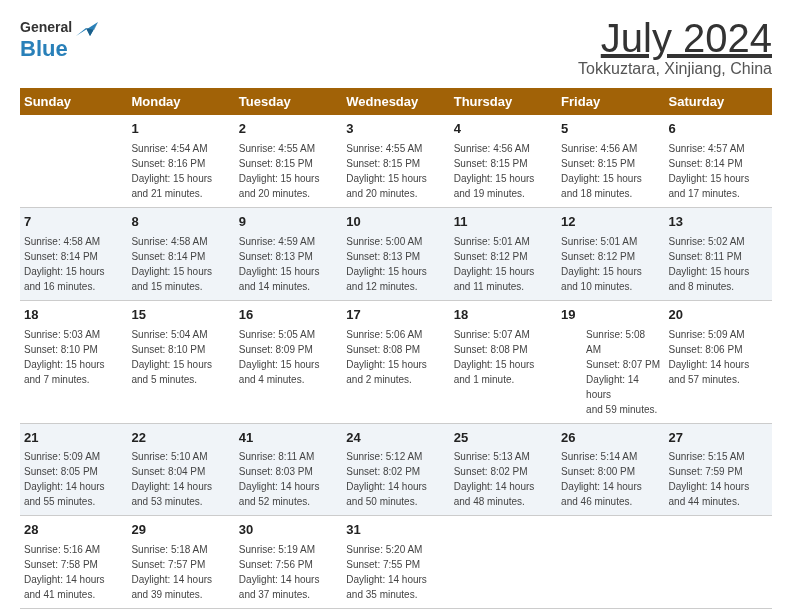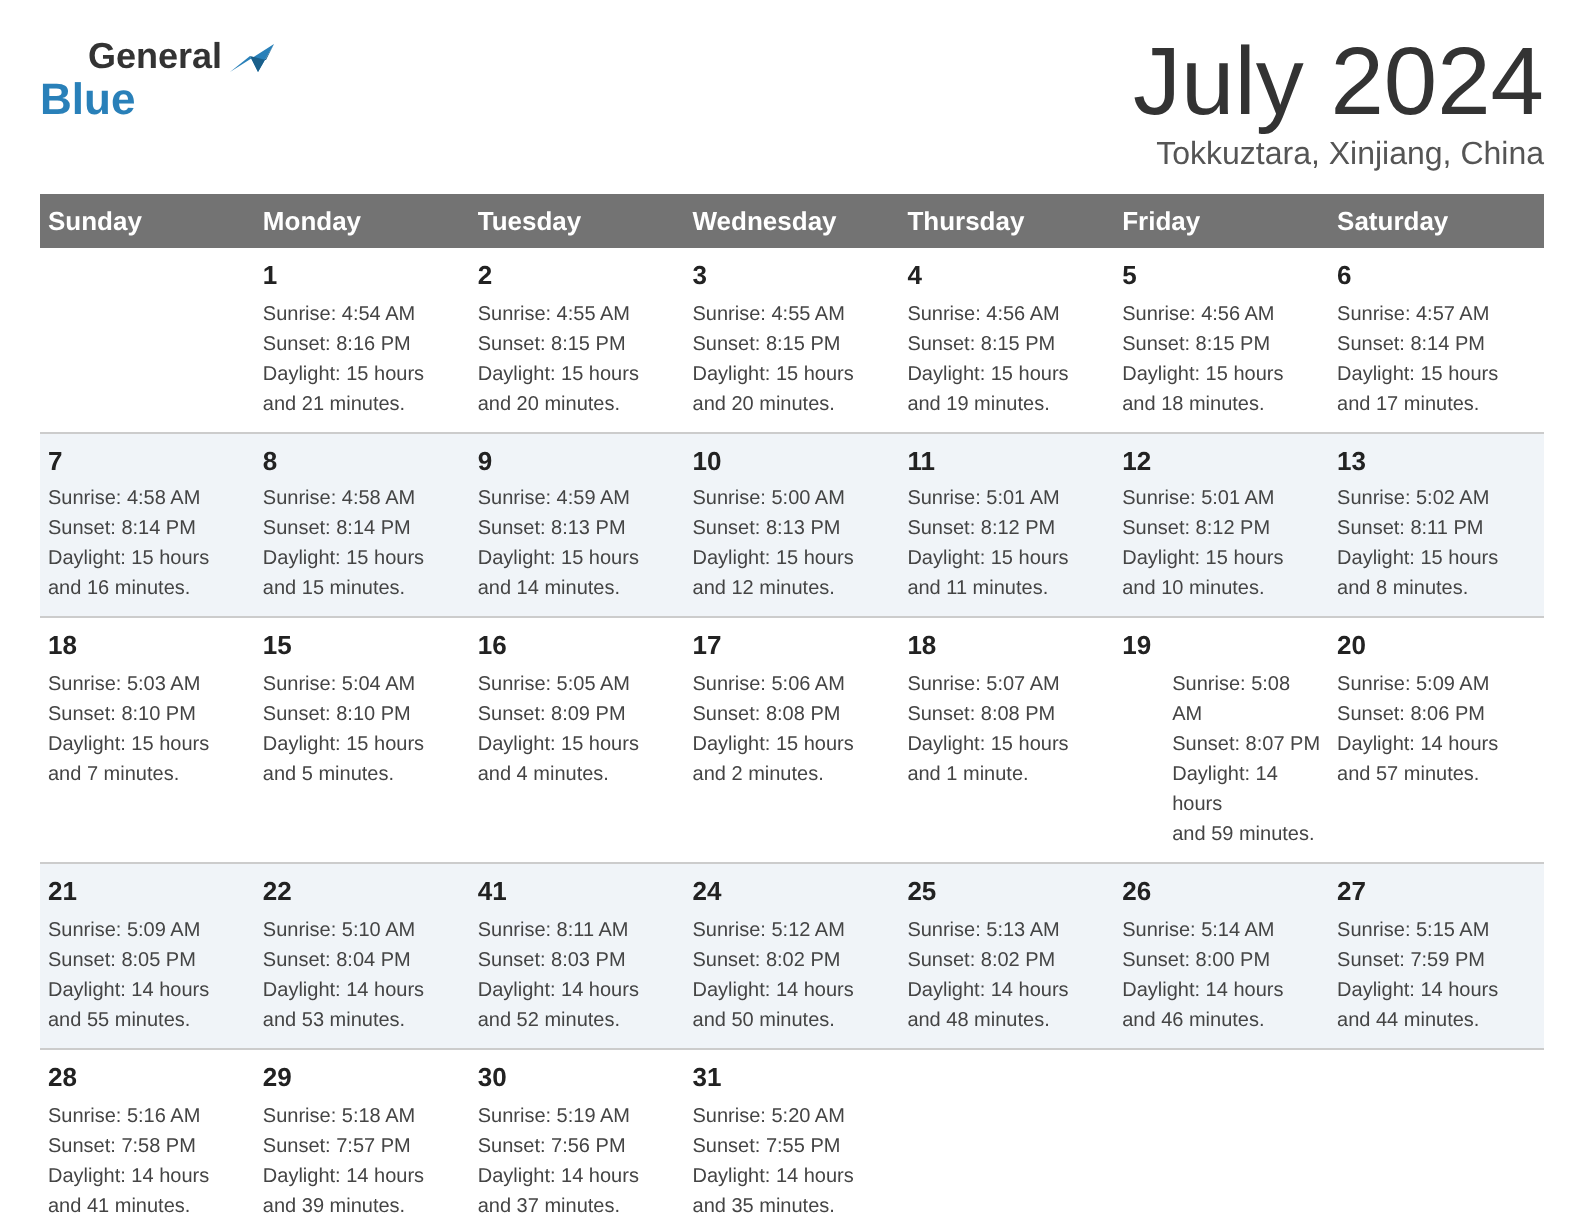--- a/index.html
+++ b/index.html
@@ -21,36 +21,37 @@
     }
     .logo {
       display: flex;
       flex-direction: column;
       align-items: flex-start;
     }
     .title-block {
       text-align: right;
     }
     .month-title {
-      font-size: 48px;
+      font-size: 40px;
       color: #333;
       font-weight: normal;
       line-height: 1.1;
+      text-decoration: underline;
     }
     .location-title {
       font-size: 16px;
       color: #555;
     }
     table {
       width: 100%;
       border-collapse: collapse;
       font-size: 11px;
     }
     thead tr th {
-      background-color: #737373;
+      background-color: #a16207;
       color: #fff;
       padding: 6px 4px;
       text-align: left;
       font-size: 13px;
       font-weight: bold;
     }
     tbody tr {
       border-bottom: 1px solid #ccc;
     }
     tbody tr:nth-child(odd) {
@@ -80,21 +81,21 @@
       line-height: 1.5;
     }
   </style>
 </head>
 <body>
 
 <div class="page">
   <div class="header">
     <div class="logo">
       <div style="display:flex;align-items:center;gap:0;">
-        <div style="font-size:18px;font-weight:bold;color:#333;line-height:1.1;margin-left:24px;">
+        <div style="font-size:14px;font-weight:bold;color:#333;line-height:1.1;">
           <span style="color:#333;">General</span>
         </div>
         <div style="margin-left:4px;margin-top:2px;">
           <svg width="22" height="18" viewBox="0 0 22 18">
             <polygon points="0,18 22,4 14,18 10,10" fill="#2980b9"></polygon>
             <polygon points="10,10 14,18 22,4 18,12" fill="#1a5f8a"></polygon>
           </svg>
         </div>
       </div>
       <div style="font-size:22px;font-weight:bold;color:#2980b9;line-height:1;margin-top:-2px;">Blue</div>

